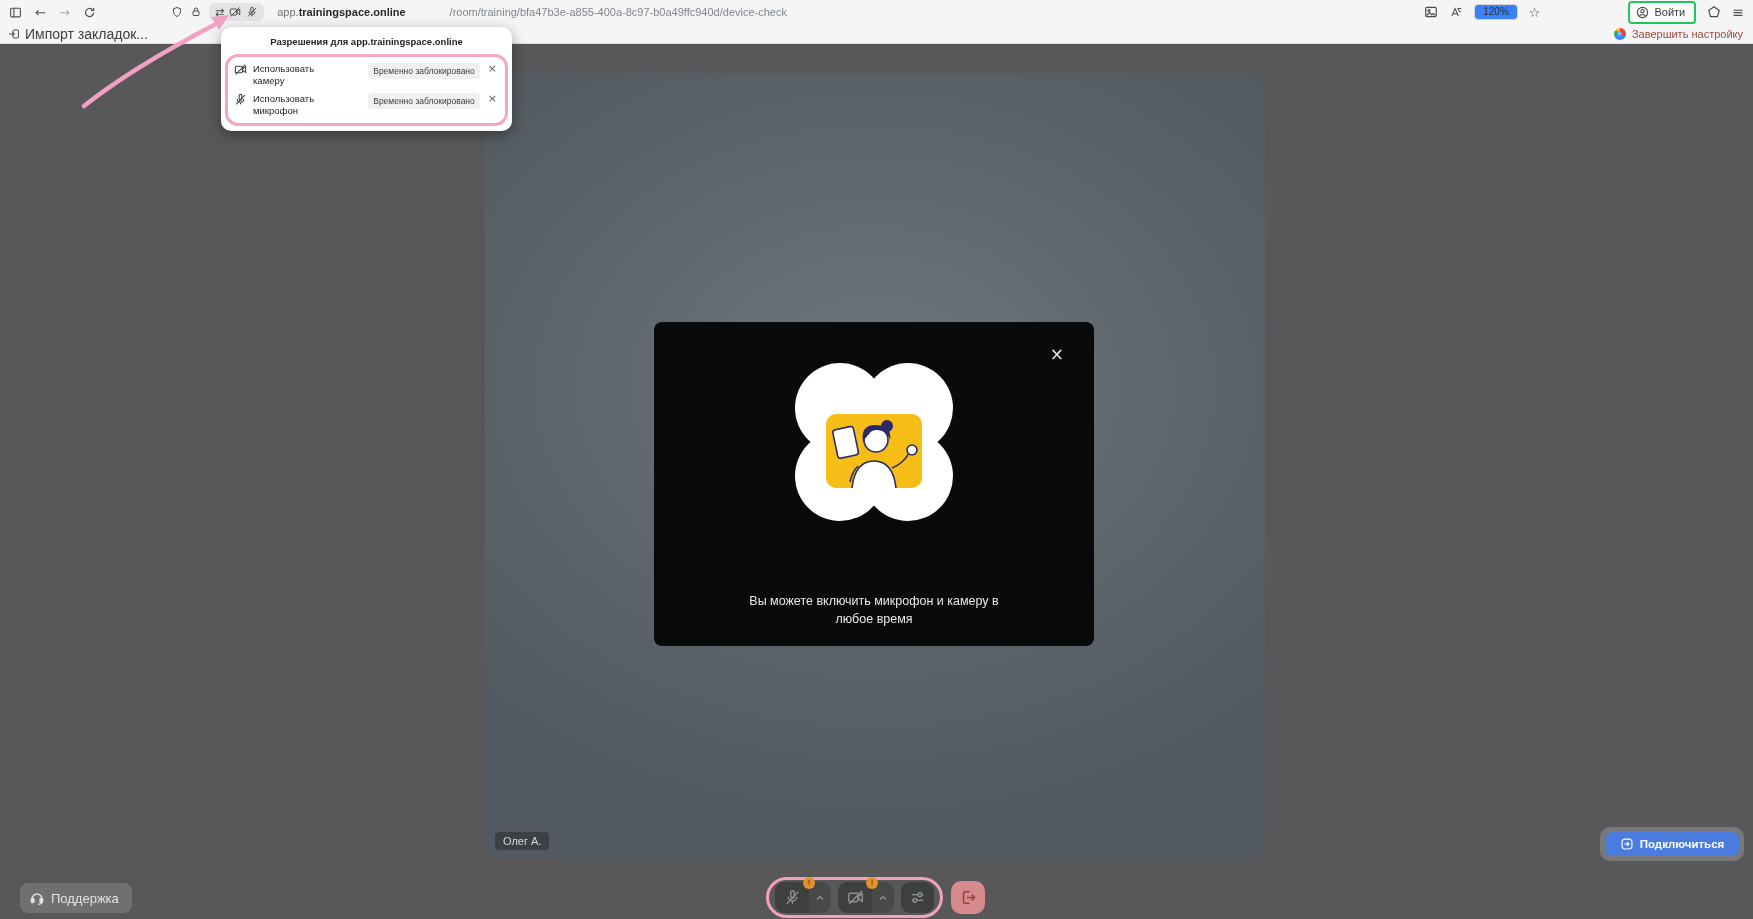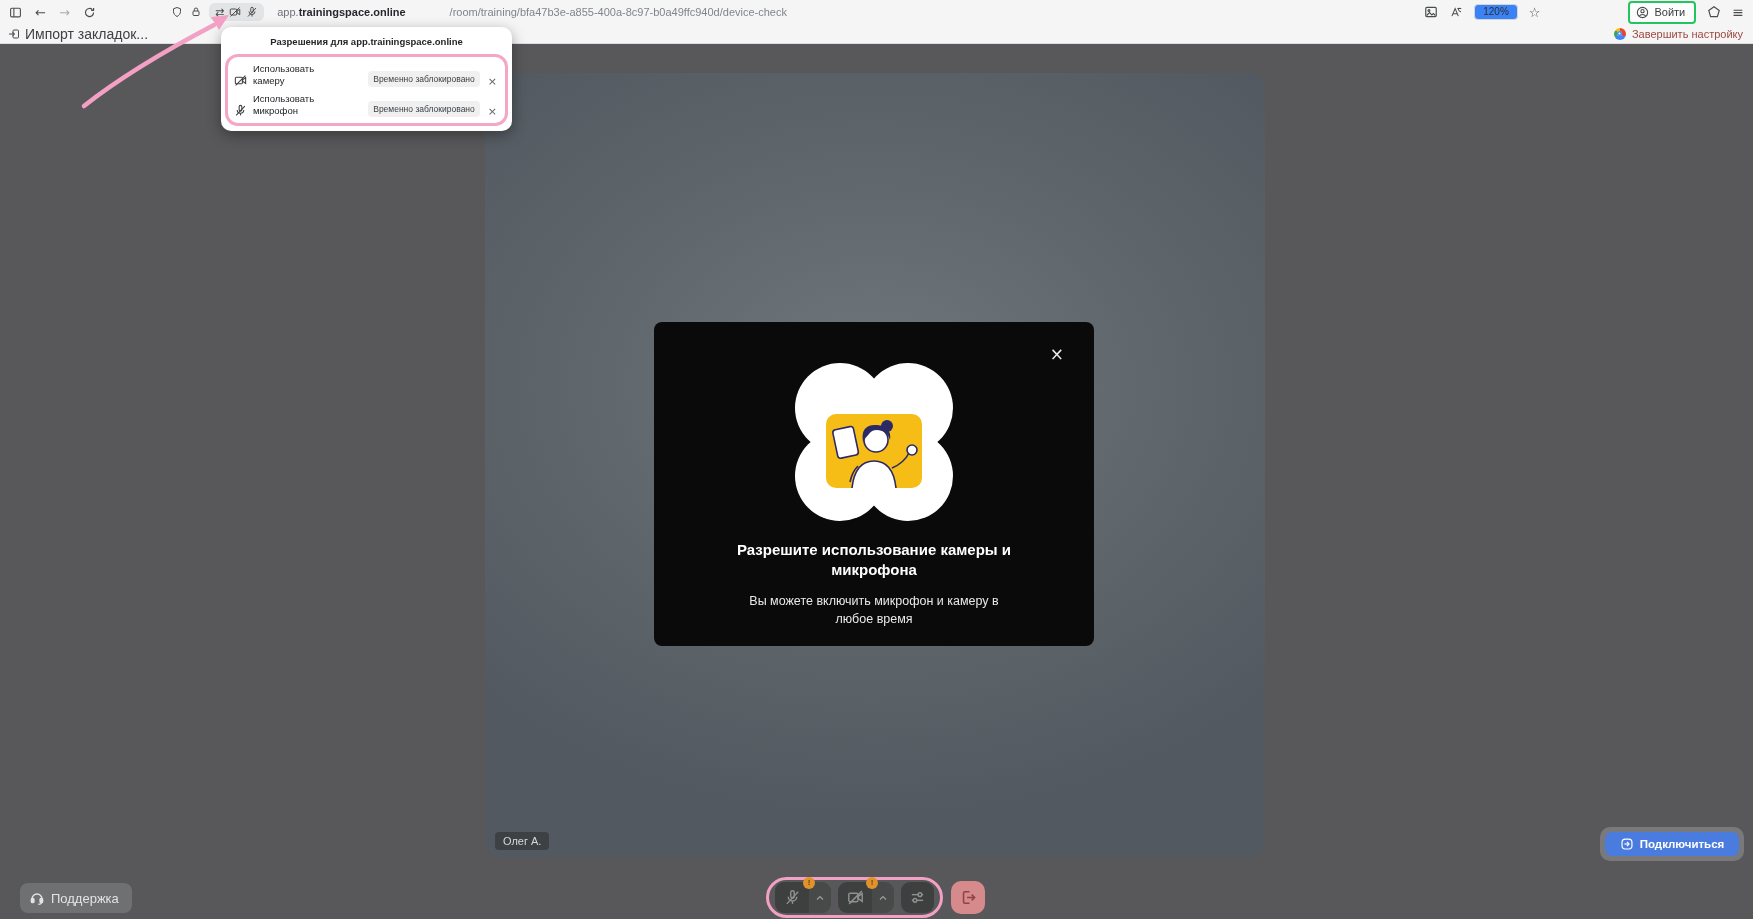--- a/index.html
+++ b/index.html
@@ -60,21 +60,21 @@
   }
 
   
   .perm-popup {
     position:absolute; left:221px; top:27px; width:291px; z-index:50;
     background:#fff; border-radius:10px; box-shadow:0 4px 14px rgba(0,0,0,.35);
     padding:7px 4px 5px;
   }
   .perm-title { text-align:center; font-size:9.5px; font-weight:bold; color:#232528; padding:2px 8px 7px; }
   .perm-zone { border:3px solid #f4a7c5; border-radius:13px; padding:3px 6px; background:#fff; }
-  .perm-row { display:flex; align-items:flex-end; gap:6px; padding:3px 0; }
+  .perm-row { display:flex; align-items:flex-start; gap:6px; padding:3px 0; }
   .perm-row-icon { color:#3f4245; display:flex; }
   .perm-label { font-size:9.5px; color:#232528; line-height:1.25; width:86px; }
   .perm-pill {
     margin-left:auto; background:#f0f0f1; border-radius:4px; font-size:8.5px;
     color:#3c4043; padding:3px 5px; white-space:nowrap;
   }
   .perm-x { font-size:11px; color:#5f6368; padding:0 2px; }
 
   
   .annot { position:absolute; inset:0; z-index:60; pointer-events:none; }
@@ -280,21 +280,20 @@
               <path d="M64 132 q3-27 22-27 q19 0 22 27" fill="#ffffff"></path>
               <path d="M70 110 q-6 6 -8 16"></path>
               <path d="M104 112 q12-5 17-15"></path>
               <circle cx="88" cy="84" r="12" fill="#ffffff"></circle>
               <circle cx="124" cy="94" r="5" fill="#ffffff"></circle>
             </g>
             <path d="M75 86 q-3-18 14-17 q15 1 13 15 q-2-7-8-9 q-9-3-13 3 q-4 4-6 8 z" fill="#2b2a66"></path>
             <circle cx="99" cy="70" r="6" fill="#2b2a66"></circle>
           </svg>
         </div>
-        <div class="modal-title">Разрешите использование камеры и микрофона</div>
         <div class="modal-sub">Вы можете включить микрофон и камеру в любое время</div>
       </div>
       <span class="name-badge">Олег А.</span>
     </div>
 
     <div class="support-btn">
       <svg width="16" height="16" viewBox="0 0 24 24" fill="none" stroke="#e2e3e4" stroke-width="2">
           <path d="M4.5 13.5 a7.5 7.5 0 0 1 15 0"></path>
           <rect x="3.5" y="12.5" width="4" height="6.5" rx="1.8" fill="#e2e3e4"></rect>
           <rect x="16.5" y="12.5" width="4" height="6.5" rx="1.8" fill="#e2e3e4"></rect>

